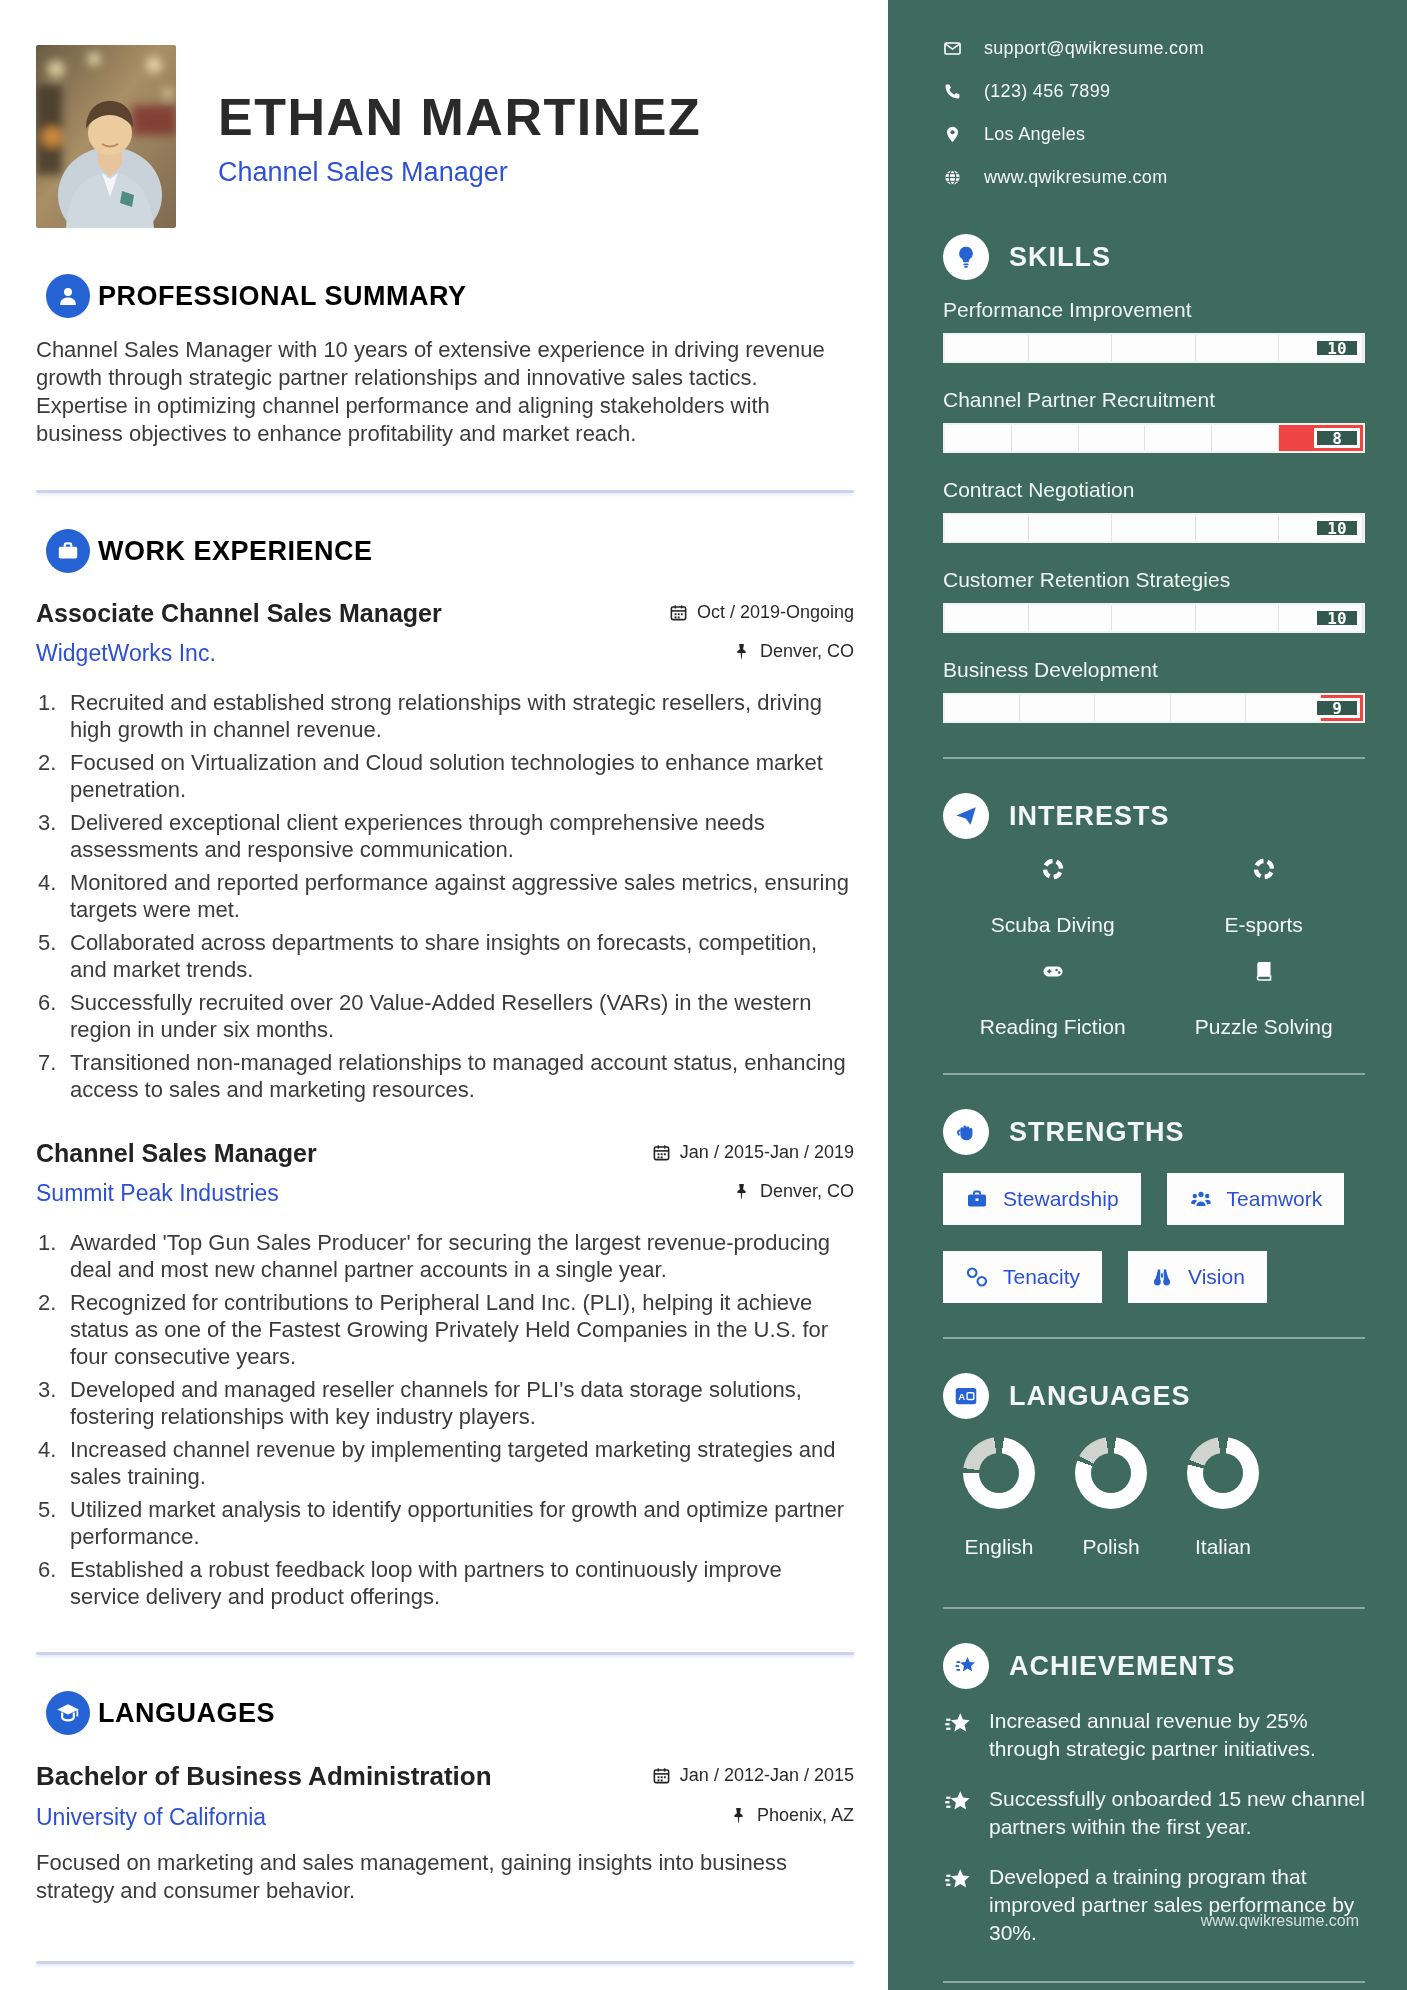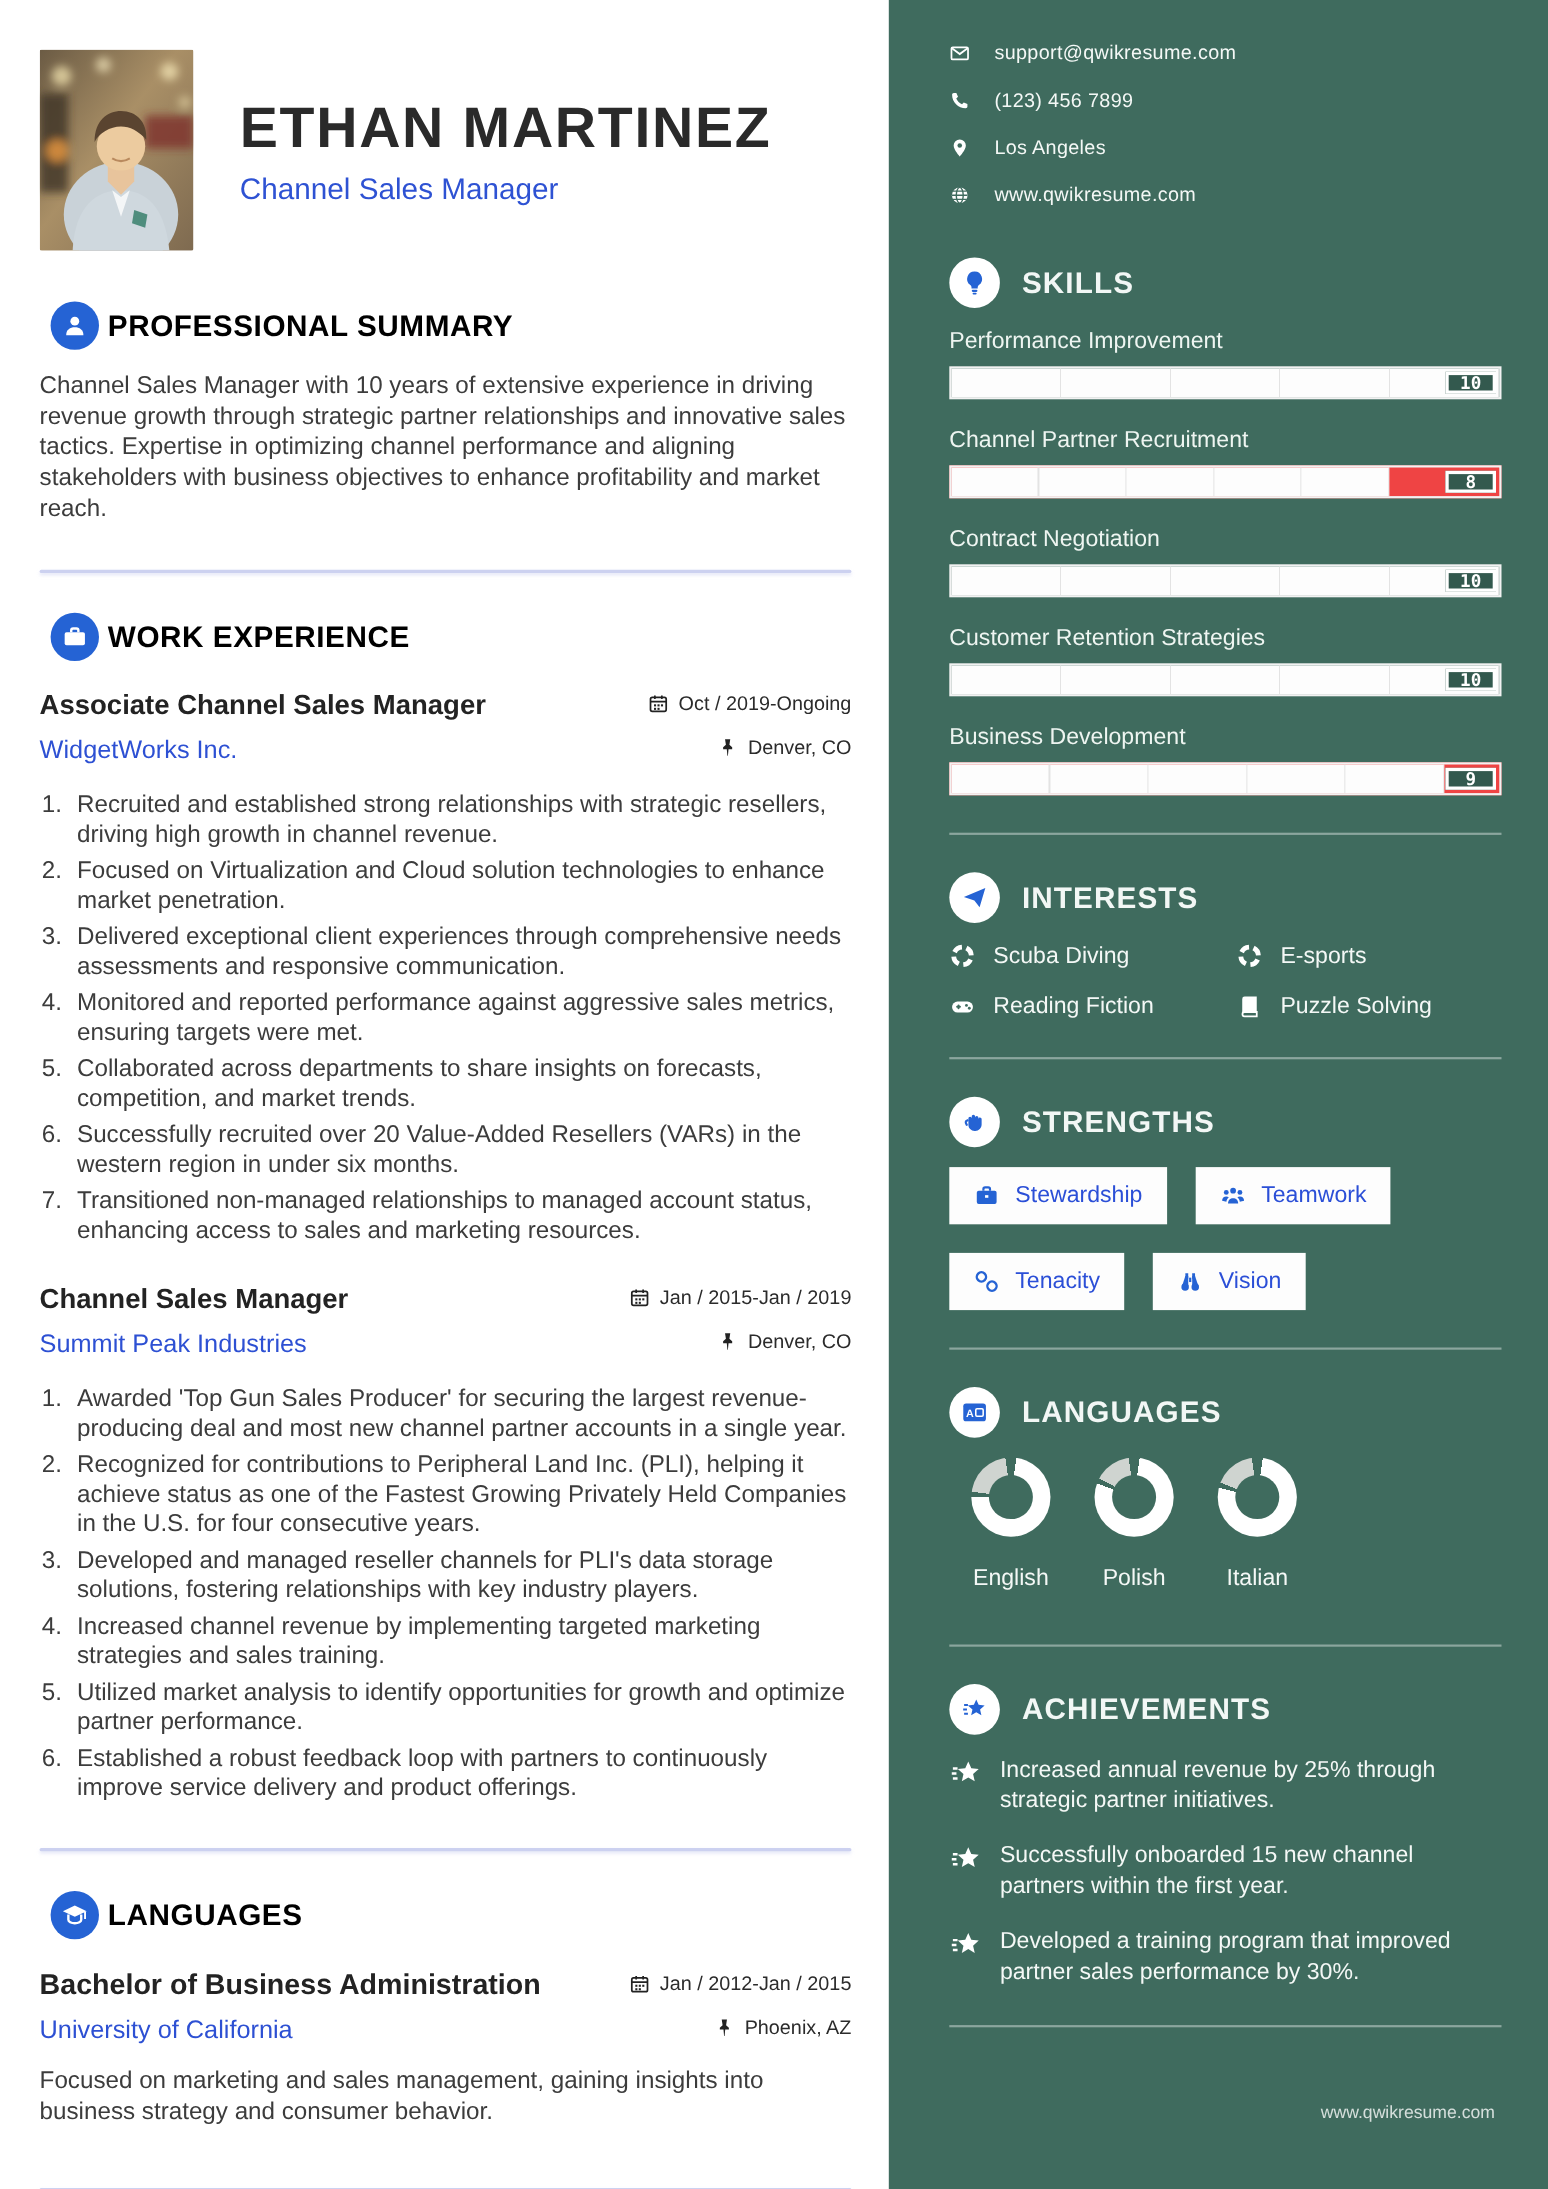--- a/index.html
+++ b/index.html
@@ -1,21 +1,21 @@
 <!DOCTYPE html>
 <html><head>
 <meta charset="utf-8">
 <style>
   * { margin:0; padding:0; box-sizing:border-box; }
   html,body { background:#e8e8e8; }
   body { font-family:"Liberation Sans", sans-serif; }
   .page { position:relative; width:1407px; height:1990px; margin:0 auto; background:#ffffff; display:flex; overflow:hidden; }
 
   
-  .left { width:808px; padding:45px 34px 0 36px; }
+  .left { width:888px; padding:45px 34px 0 36px; }
 
   .id-block { display:flex; align-items:flex-start; }
   .photo { width:140px; height:183px; border-radius:2px; overflow:hidden; flex:0 0 auto; }
   .photo svg { display:block; }
   .id-text { margin-left:42px; padding-top:42px; }
   .name { font-size:52px; font-weight:800; letter-spacing:1.5px; color:#2a2a2a; }
   .role { font-size:27px; color:#2e52d3; margin-top:10px; font-weight:500; }
 
   .sec-head { display:flex; align-items:center; margin-left:10px; }
   .sec-head .circle { width:44px; height:44px; border-radius:50%; background:#2563d4; display:flex; align-items:center; justify-content:center; flex:0 0 auto; }
@@ -55,21 +55,21 @@
   .skill-label { font-size:21px; color:#eef5f1; margin-bottom:11px; }
   .track { position:relative; height:30px; border:2px solid #f2f2f2; background:#ef4444; }
   .bar-fill { height:100%; background:
       repeating-linear-gradient(to right, rgba(0,0,0,0) 0, rgba(0,0,0,0) calc(20% - 1px), #e3e3e3 calc(20% - 1px), #e3e3e3 20%),
       #fdfdfd; }
   .val-box { position:absolute; top:3px; bottom:3px; right:3px; width:46px; background:#33594e; border:3px solid #ffffff; color:#fff; font-size:16px; font-weight:700; display:flex; align-items:center; justify-content:center; font-family:"DejaVu Sans Mono", monospace; }
 
   .divider-s { height:2px; background:rgba(255,255,255,.4); margin:34px 0; }
 
   .int-grid { display:grid; grid-template-columns:52% 48%; row-gap:22px; margin-top:6px; }
-  .int-item { display:flex; gap:16px; }
+  .int-item { display:flex; align-items:center; gap:32px;flex-direction:column; }
   .int-item svg { width:24px; height:24px; flex:0 0 auto; }
   .int-item .int-txt { font-size:21px; color:#f4f8f6; }
 
   .chips { display:flex; flex-wrap:wrap; gap:26px; margin-top:10px; }
   .chip { background:#fdfdfd; display:inline-flex; align-items:center; gap:14px; padding:14px 22px; }
   .chip svg { width:24px; height:24px; }
   .chip .chip-txt { font-size:21px; color:#2b4fd7; }
 
   .langs { display:flex; margin-top:14px; }
   .lang { width:112px; display:flex; flex-direction:column; align-items:center; }

